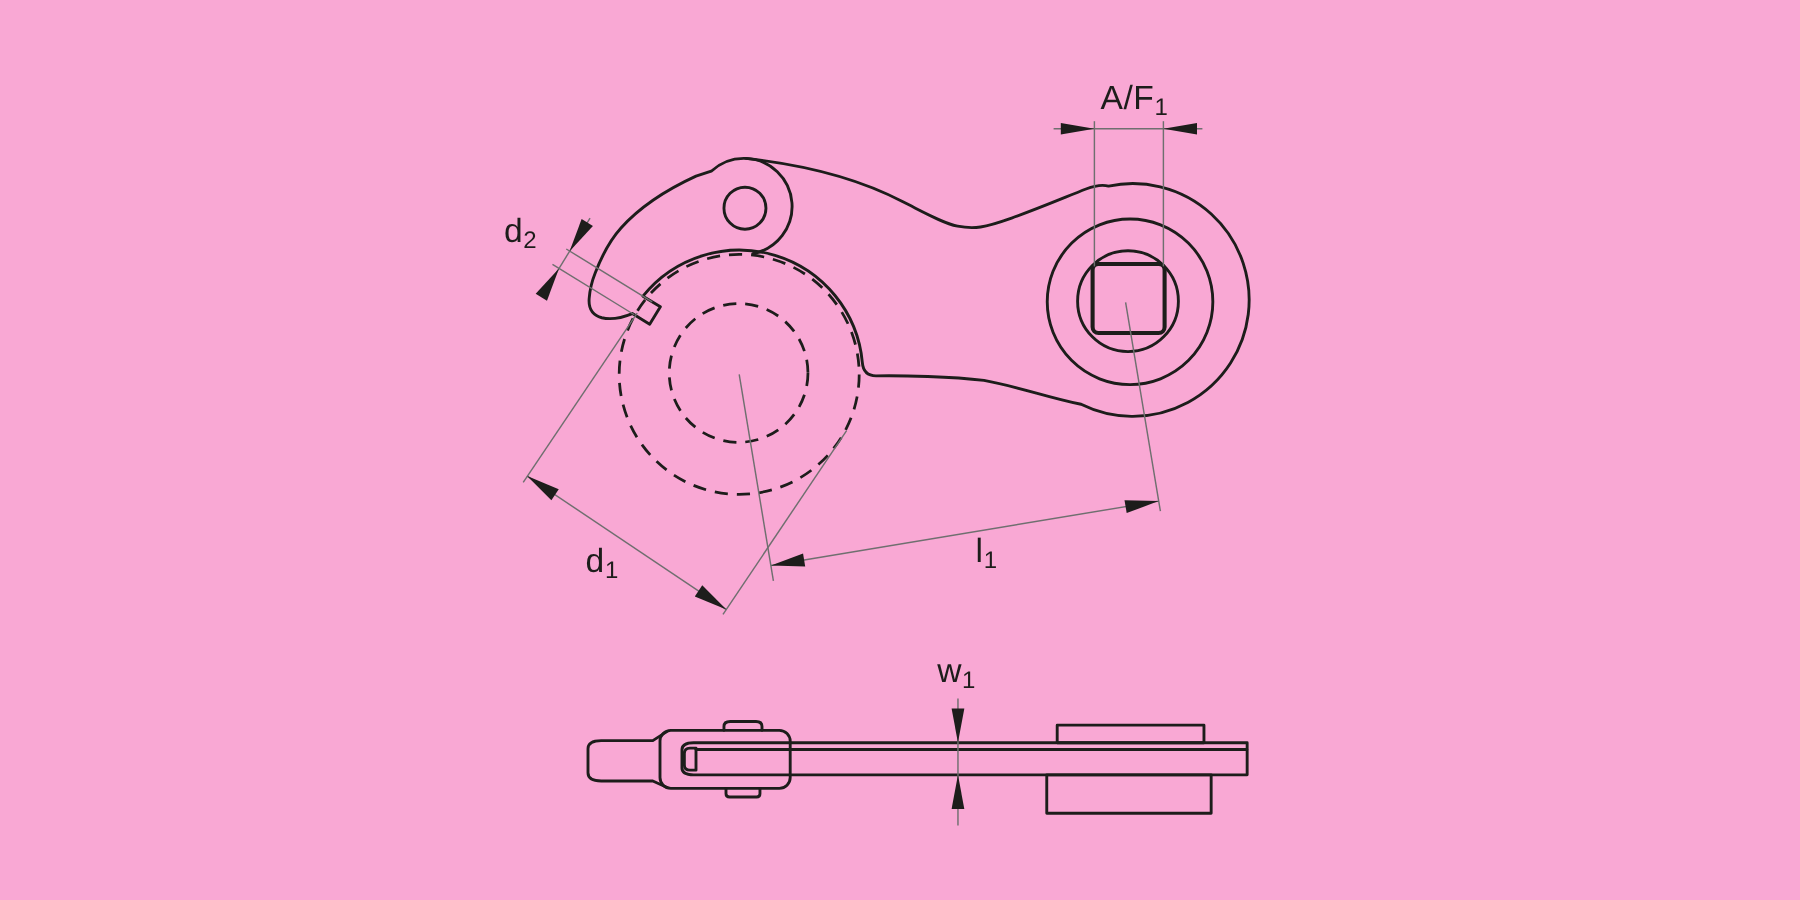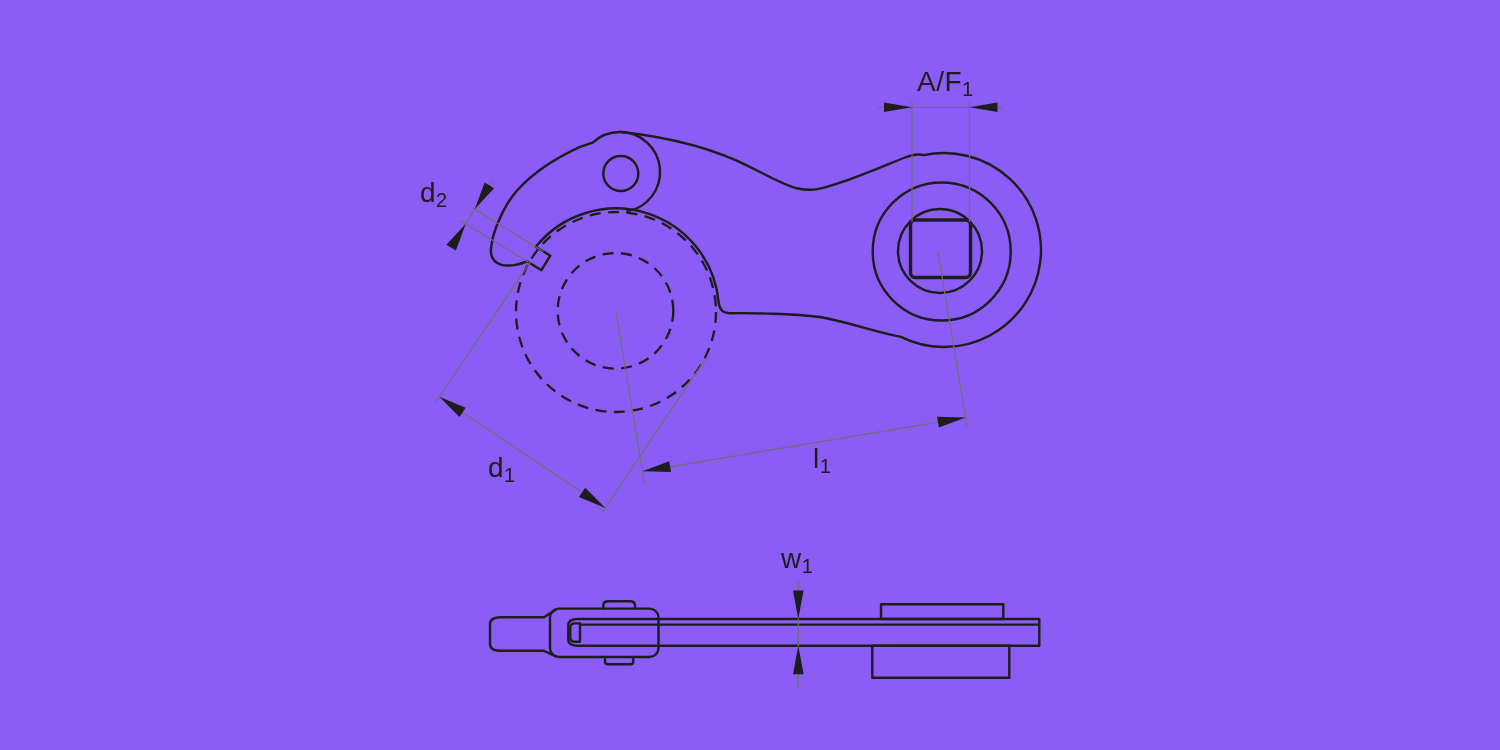--- a/index.html
+++ b/index.html
@@ -4,21 +4,21 @@
 <style>
   html, body {
     margin: 0;
     padding: 0;
     background: #ffffff;
   }
   .canvas {
     position: relative;
     width: 1500px;
     height: 750px;
-    background: #8b5cf6;
+    background: #f9a8d4;
     overflow: hidden;
     font-family: "Liberation Sans", sans-serif;
   }
   svg { display: block; }
 
   
   .outline {
     fill: none;
     stroke: #1d1d1b;
     stroke-width: 2.4;

